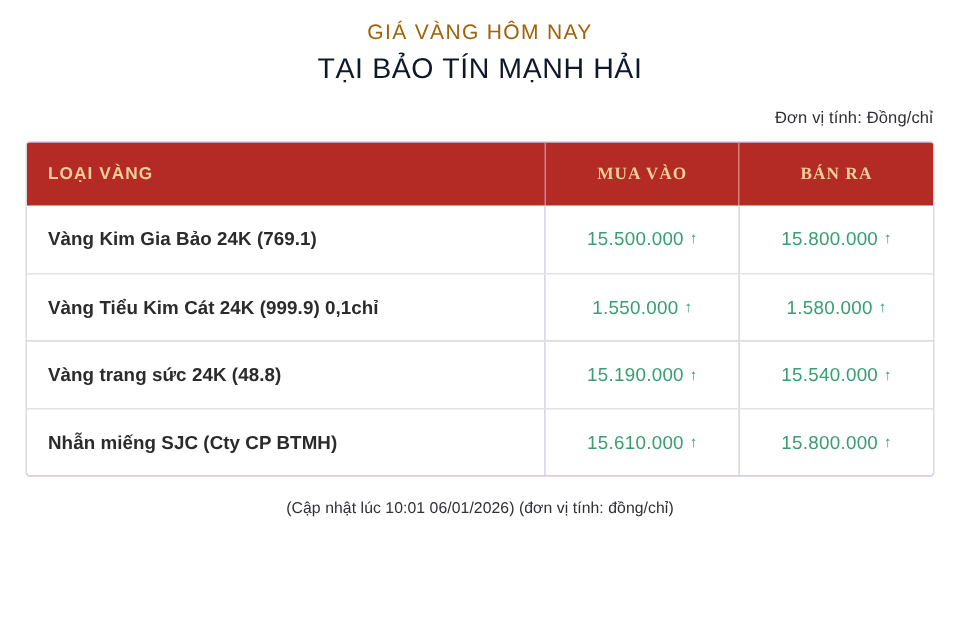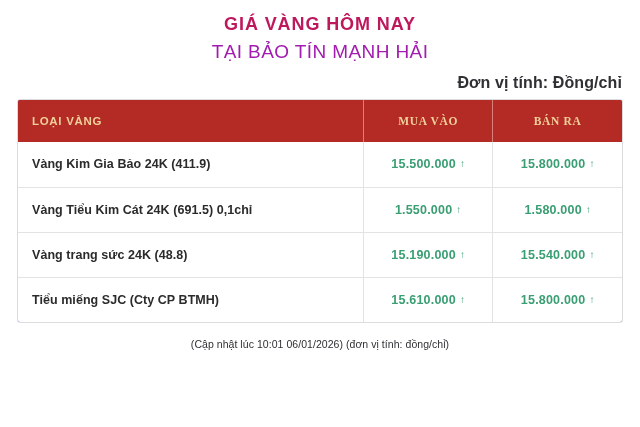--- a/index.html
+++ b/index.html
@@ -23,45 +23,45 @@
     padding: 0;
     position: relative;
   }
 
   
   .header {
     text-align: center;
     padding-top: 13px;
   }
   .eyebrow {
-    font-size: 18px;
+    font-size: 14px;
     letter-spacing: 0.9px;
-    color: #be185d;
-    font-weight: 700;
+    color: #a16207;
+    font-weight: 400;
     line-height: 1.25;
     margin: 0;
   }
   .main-title {
     font-size: 19px;
     letter-spacing: 0.4px;
-    color: #a21caf;
+    color: #0f172a;
     font-weight: 400;
     line-height: 1.3;
     margin: 4px 0 0 0;
   }
 
   
   .unit-note-wrap {
     text-align: right;
     padding: 10px 18px 0 0;
   }
   .unit-note {
-    font-size: 16px;
+    font-size: 11px;
     color: #2f3033;
-    font-weight: 700;
+    font-weight: 400;
     letter-spacing: 0.1px;
   }
 
   
   .table-wrap {
     margin: 7px 17px 0 17px;
   }
   table.price-table {
     width: 100%;
     border-collapse: collapse;
@@ -101,21 +101,21 @@
 
   tbody td.cell-name {
     text-align: left;
     font-weight: 700;
     color: #2b2b2b;
     letter-spacing: 0.05px;
   }
   tbody td.cell-price {
     text-align: center;
     color: #3a9e73;
-    font-weight: 700;
+    font-weight: 400;
     white-space: nowrap;
   }
   .price-val { letter-spacing: 0.2px; }
   .trend {
     display: inline-block;
     margin-left: 4px;
     font-size: 10px;
     line-height: 1;
     color: #3a9e73;
     vertical-align: 1px;
@@ -163,36 +163,36 @@
         </colgroup>
         <thead>
           <tr>
             <th class="th-name">LOẠI VÀNG</th>
             <th class="th-buy">MUA VÀO</th>
             <th class="th-sell">BÁN RA</th>
           </tr>
         </thead>
         <tbody id="table-body">
             <tr>
-              <td class="cell-name">Vàng Kim Gia Bảo 24K (411.9)</td>
+              <td class="cell-name">Vàng Kim Gia Bảo 24K (769.1)</td>
               <td class="cell-price"><span class="price-val">15.500.000</span><span class="trend">↑</span></td>
               <td class="cell-price"><span class="price-val">15.800.000</span><span class="trend">↑</span></td>
             </tr>
             <tr>
-              <td class="cell-name">Vàng Tiểu Kim Cát 24K (691.5) 0,1chỉ</td>
+              <td class="cell-name">Vàng Tiểu Kim Cát 24K (999.9) 0,1chỉ</td>
               <td class="cell-price"><span class="price-val">1.550.000</span><span class="trend">↑</span></td>
               <td class="cell-price"><span class="price-val">1.580.000</span><span class="trend">↑</span></td>
             </tr>
             <tr>
               <td class="cell-name">Vàng trang sức 24K (48.8)</td>
               <td class="cell-price"><span class="price-val">15.190.000</span><span class="trend">↑</span></td>
               <td class="cell-price"><span class="price-val">15.540.000</span><span class="trend">↑</span></td>
             </tr>
             <tr>
-              <td class="cell-name">Tiểu miếng SJC (Cty CP BTMH)</td>
+              <td class="cell-name">Nhẫn miếng SJC (Cty CP BTMH)</td>
               <td class="cell-price"><span class="price-val">15.610.000</span><span class="trend">↑</span></td>
               <td class="cell-price"><span class="price-val">15.800.000</span><span class="trend">↑</span></td>
             </tr>
           </tbody>
       </table>
     </div>
   </div>
 
   <div class="footer">
     <span class="footer-note">(Cập nhật lúc 10:01 06/01/2026) (đơn vị tính: đồng/chỉ)</span>

